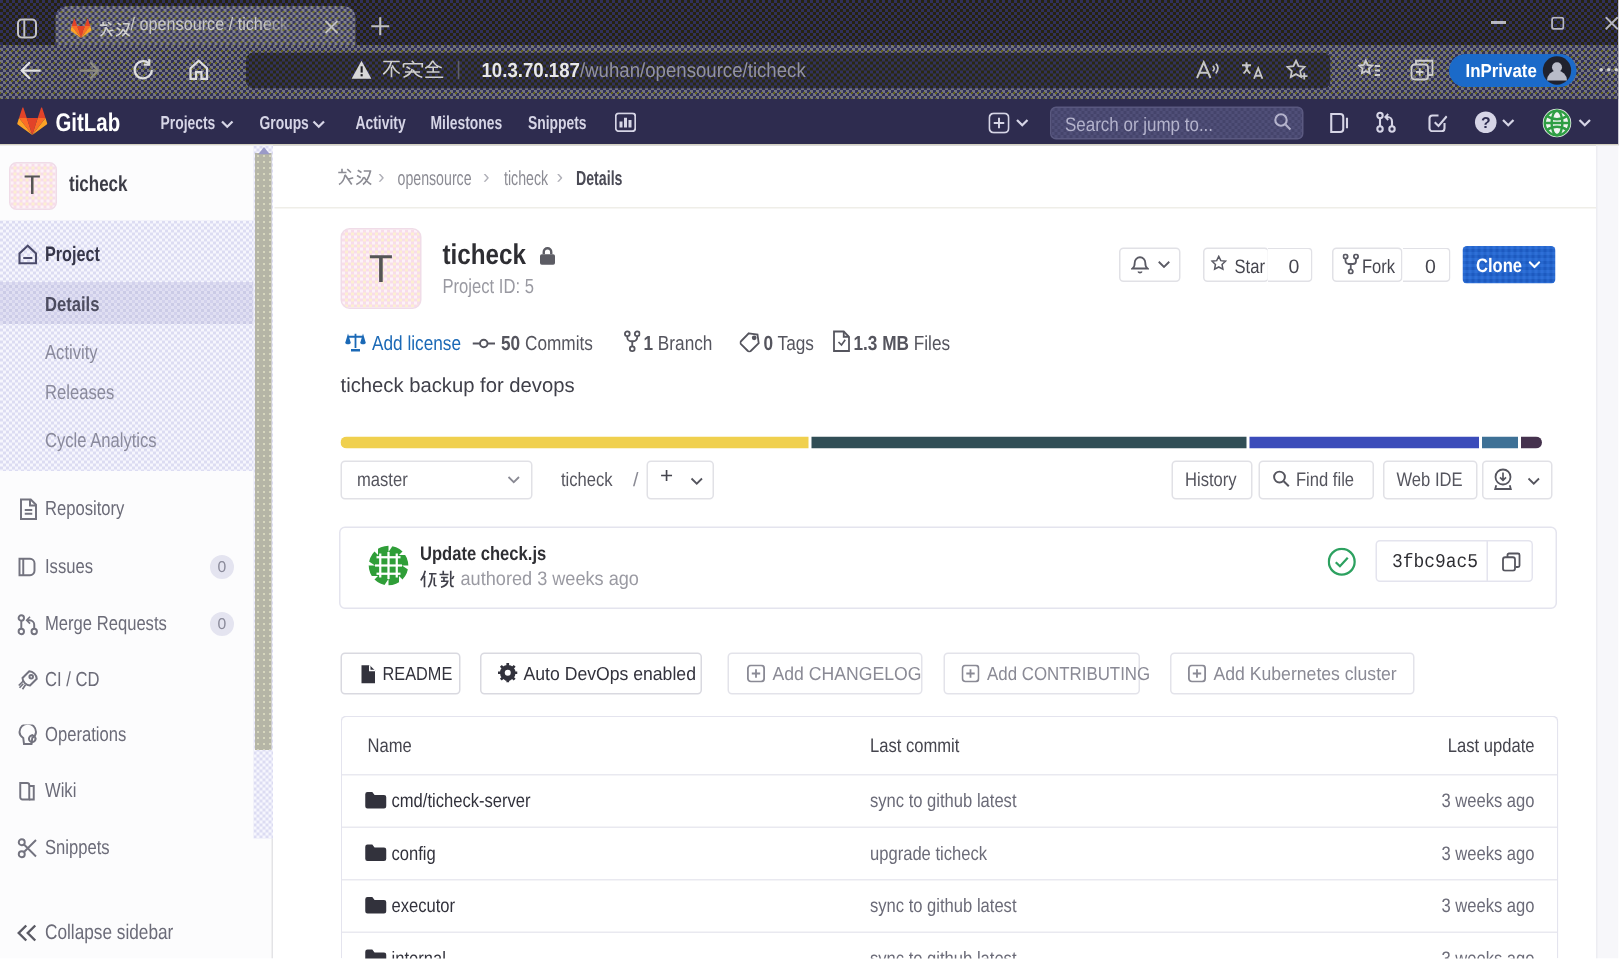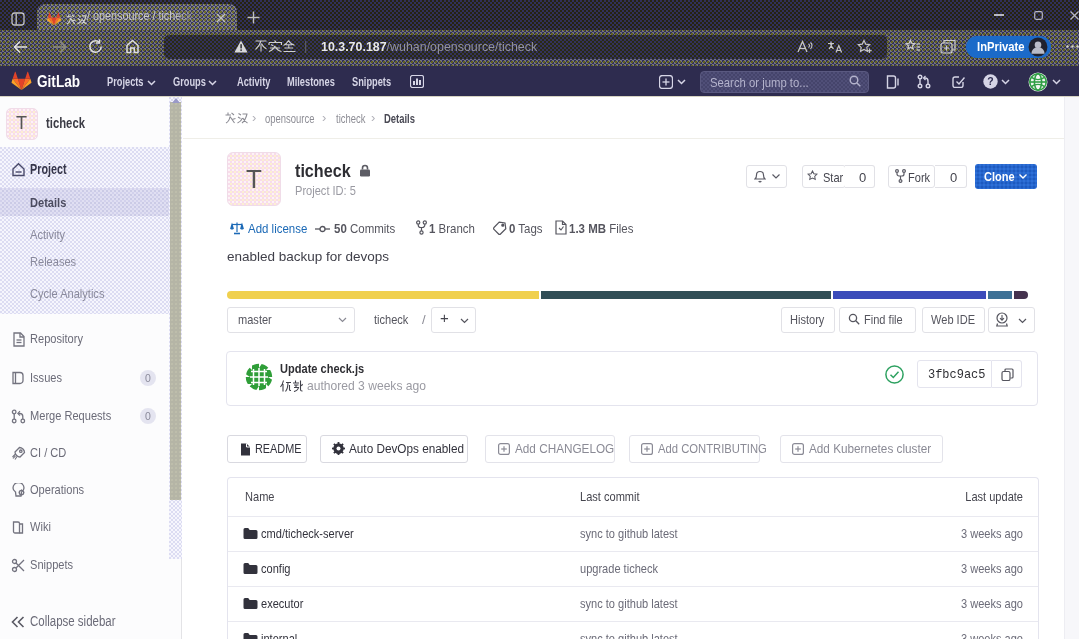--- a/index.html
+++ b/index.html
@@ -397,21 +397,21 @@
         </svg>
       <div class="abs ws sx85" style="left:326px;top:124px;font-size:13.5px;color:#55555e"><b>0</b> Tags</div>
       <svg class="abs" style="left:372px;top:123px" width="12" height="15" viewBox="0 0 12 15" fill="none" stroke="#55555e" stroke-width="1.2">
           <path d="M1 1 h6.5 L11 4.5 V14 H1 Z"></path>
           <path d="M7.5 1 V4.5 H11"></path>
           <path d="M4 8 L6 10 L8.5 6.5" stroke-width="1.1"></path>
         </svg>
       <div class="abs ws sx85" style="left:386px;top:124px;font-size:13.5px;color:#55555e"><b>1.3 MB</b> Files</div>
 
       
-      <div class="abs" style="left:44px;top:152px;font-size:13.5px;color:#40404a">enabled backup for devops</div>
+      <div class="abs" style="left:44px;top:152px;font-size:13.5px;color:#40404a">ticheck backup for devops</div>
 
       
       <div class="abs" style="left:44px;top:194px;width:801px;height:8px;border-radius:4px;overflow:hidden">
         <div class="abs" style="left:0;top:0;width:312px;height:8px;background:#f0d04e"></div>
         <div class="abs" style="left:314px;top:0;width:290px;height:8px;background:#314e56"></div>
         <div class="abs" style="left:606px;top:0;width:153px;height:8px;background:#3b4cba"></div>
         <div class="abs" style="left:761px;top:0;width:24px;height:8px;background:#3e7196"></div>
         <div class="abs" style="left:787px;top:0;width:14px;height:8px;background:#45324e"></div>
       </div>
 

